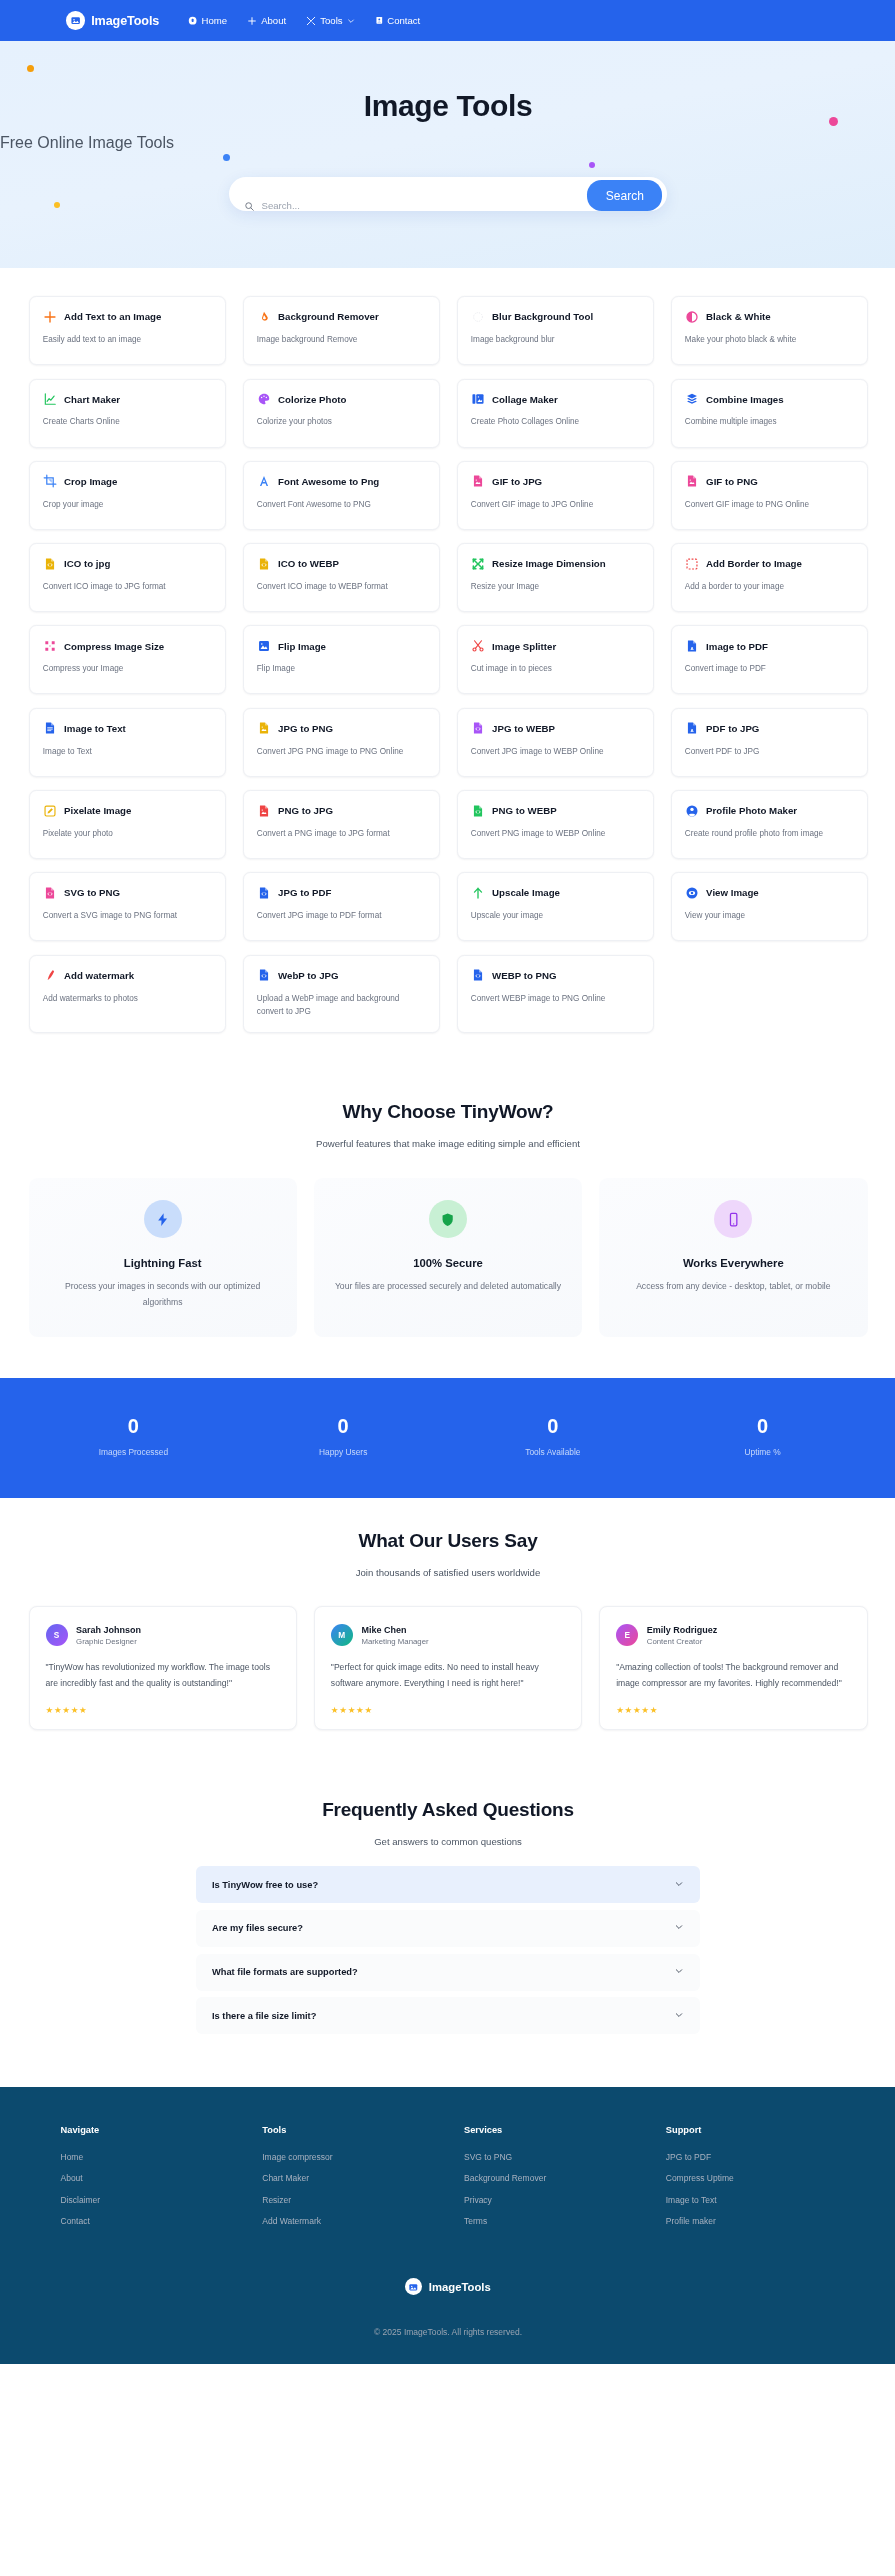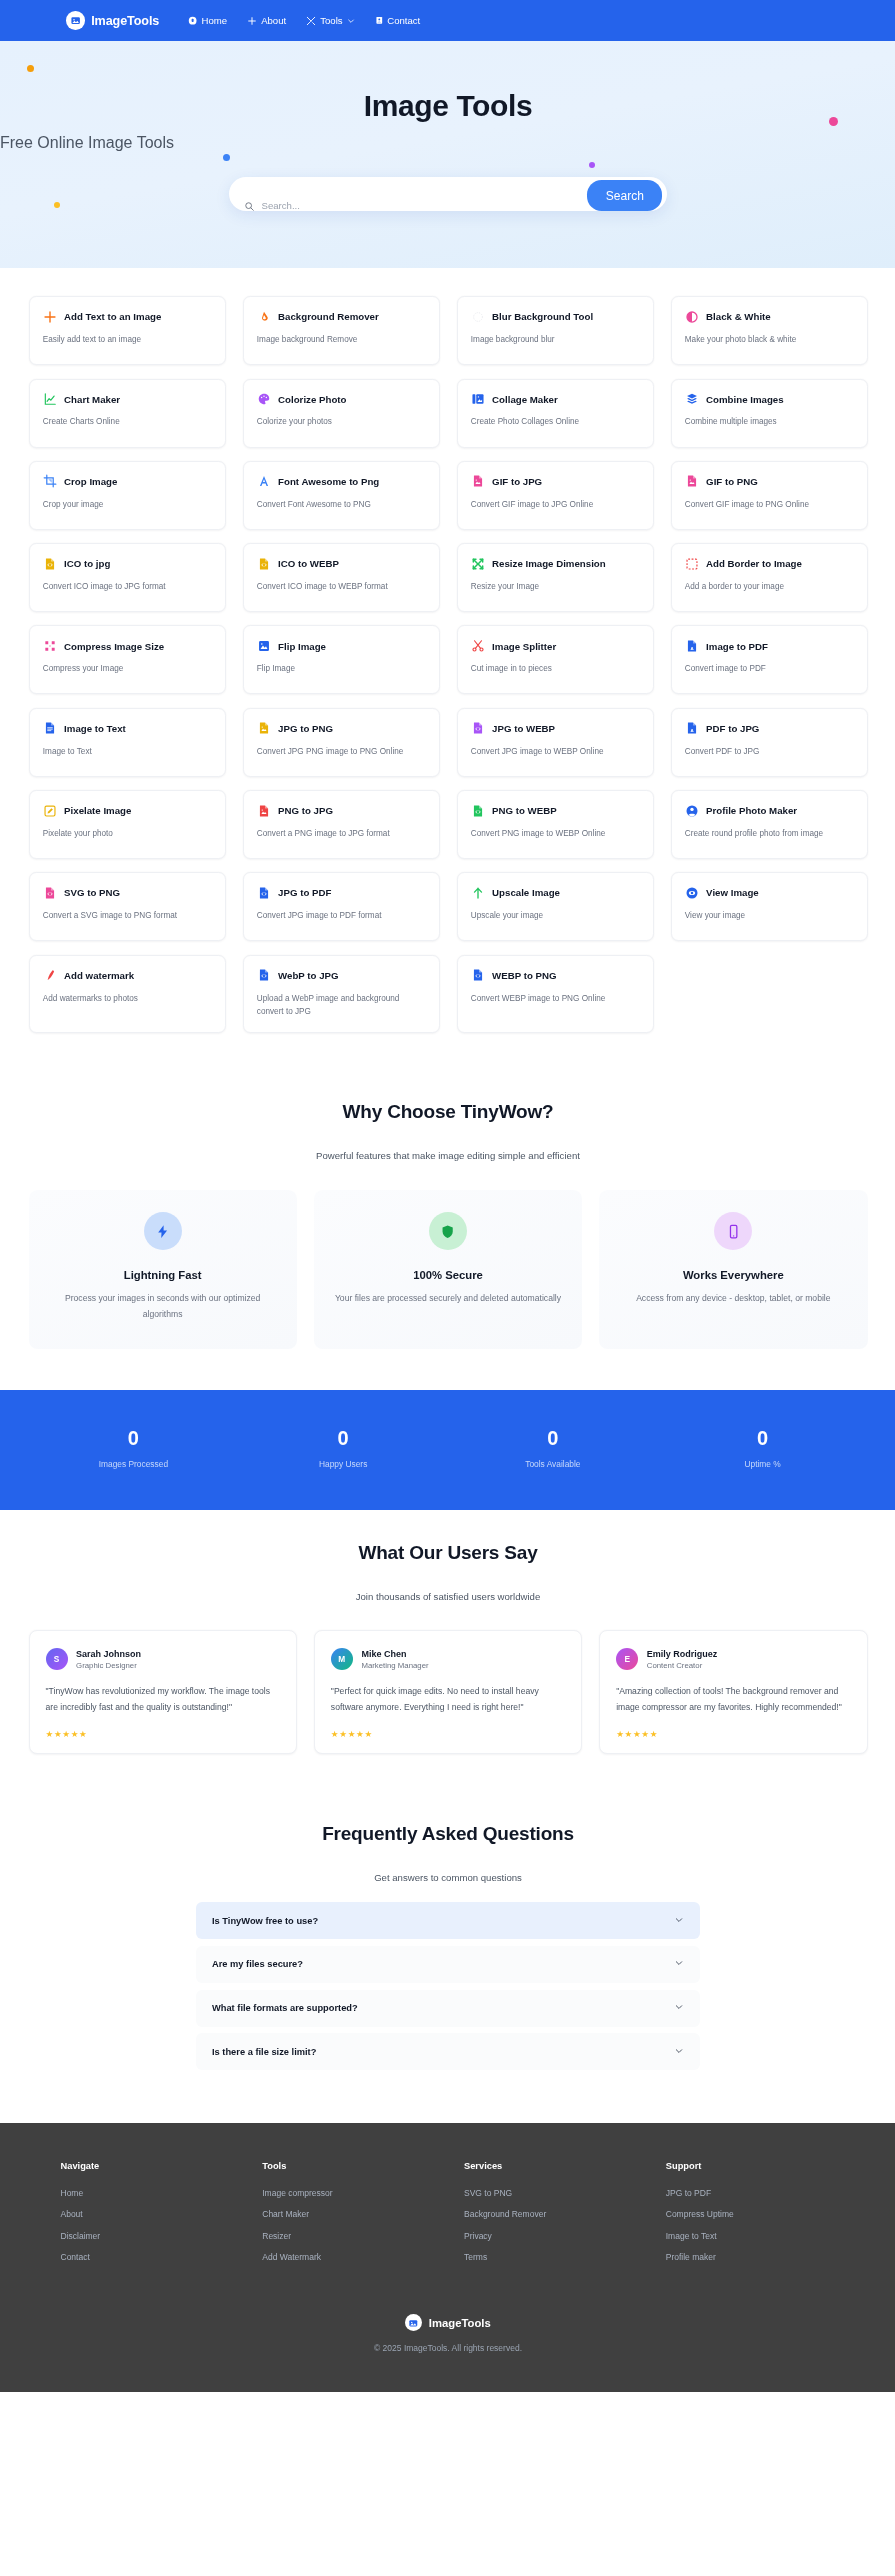--- a/index.html
+++ b/index.html
@@ -85,21 +85,21 @@
     min-height:69px;
   }
   .tool-head { display:flex;align-items:center;gap:7.3px; }
   .tool-ico { width:14px;height:14px;flex:0 0 auto;display:flex;align-items:center;justify-content:center; }
   .tool-title { font-size:9.7px;font-weight:bold;color:#111827;line-height:1.15; }
   .tool-desc { font-size:8.2px;color:#6b7280;margin-top:9.3px;line-height:1.62;padding-left:0; }
 
   
   .why { background:#fff; padding:30.5px 0 41px; }
   .sec-title { text-align:center;font-size:19px;font-weight:bold;color:#111827;letter-spacing:-0.2px; }
-  .sec-sub { text-align:center;font-size:9.6px;color:#4b5563;margin-top:27px; }
+  .sec-sub { text-align:center;font-size:9.6px;color:#4b5563;margin-top:15px; }
   .feat-grid {
     width:839px;margin:29px auto 0;
     display:grid;grid-template-columns:repeat(3,1fr);gap:17px;
   }
   .feat-card {
     background:linear-gradient(160deg,#fbfcfe,#f7f9fc);
     border-radius:8.6px;padding:22.6px 18.6px 26.5px;text-align:center;
   }
   .feat-ico-wrap {
     width:38px;height:38px;border-radius:50%;margin:0 auto 18.6px;
@@ -138,29 +138,29 @@
   .faq-list { width:504px;margin:19px auto 0; }
   .faq-item {
     border-radius:6px;padding:12.6px 16px;margin-bottom:6.6px;
     display:flex;align-items:center;justify-content:space-between;cursor:pointer;
     background:#fafbfc;
   }
   .faq-item.active { background:#e8f0fd; }
   .faq-q { font-size:9.3px;font-weight:bold;color:#111827; }
 
   
-  .footer { background:#404040;padding:38px 0 16px; }
+  .footer { background:#0c4a6e;padding:38px 0 4px; }
   .footer-grid { width:839px;margin:0 auto;display:grid;grid-template-columns:repeat(4,1fr);padding-left:32px;}
   .fcol-title { font-size:9.3px;font-weight:bold;color:#fff;margin-bottom:17px; }
   .fcol a { display:block;font-size:8.5px;color:#a9b2c0;text-decoration:none;margin-bottom:11.3px;cursor:pointer; }
   .footer-bottom { text-align:center;padding:30.5px 0 22.6px;margin-top:10.6px; }
   .fb-brand { display:flex;align-items:center;justify-content:center;gap:6.6px; }
   .fb-badge { width:17px;height:17px;border-radius:50%;background:#fff;display:flex;align-items:center;justify-content:center; }
   .fb-name { color:#fff;font-size:11.3px;font-weight:bold; }
-  .fb-copy { font-size:8.5px;color:#9aa4b2;margin-top:12px; }
+  .fb-copy { font-size:8.5px;color:#9aa4b2;margin-top:32px; }
 </style>
 </head>
 <body>
 
 <div class="wrap">
 
   <div class="navbar">
     <div class="nav-inner">
       <div class="brand">
         <span class="brand-badge">

